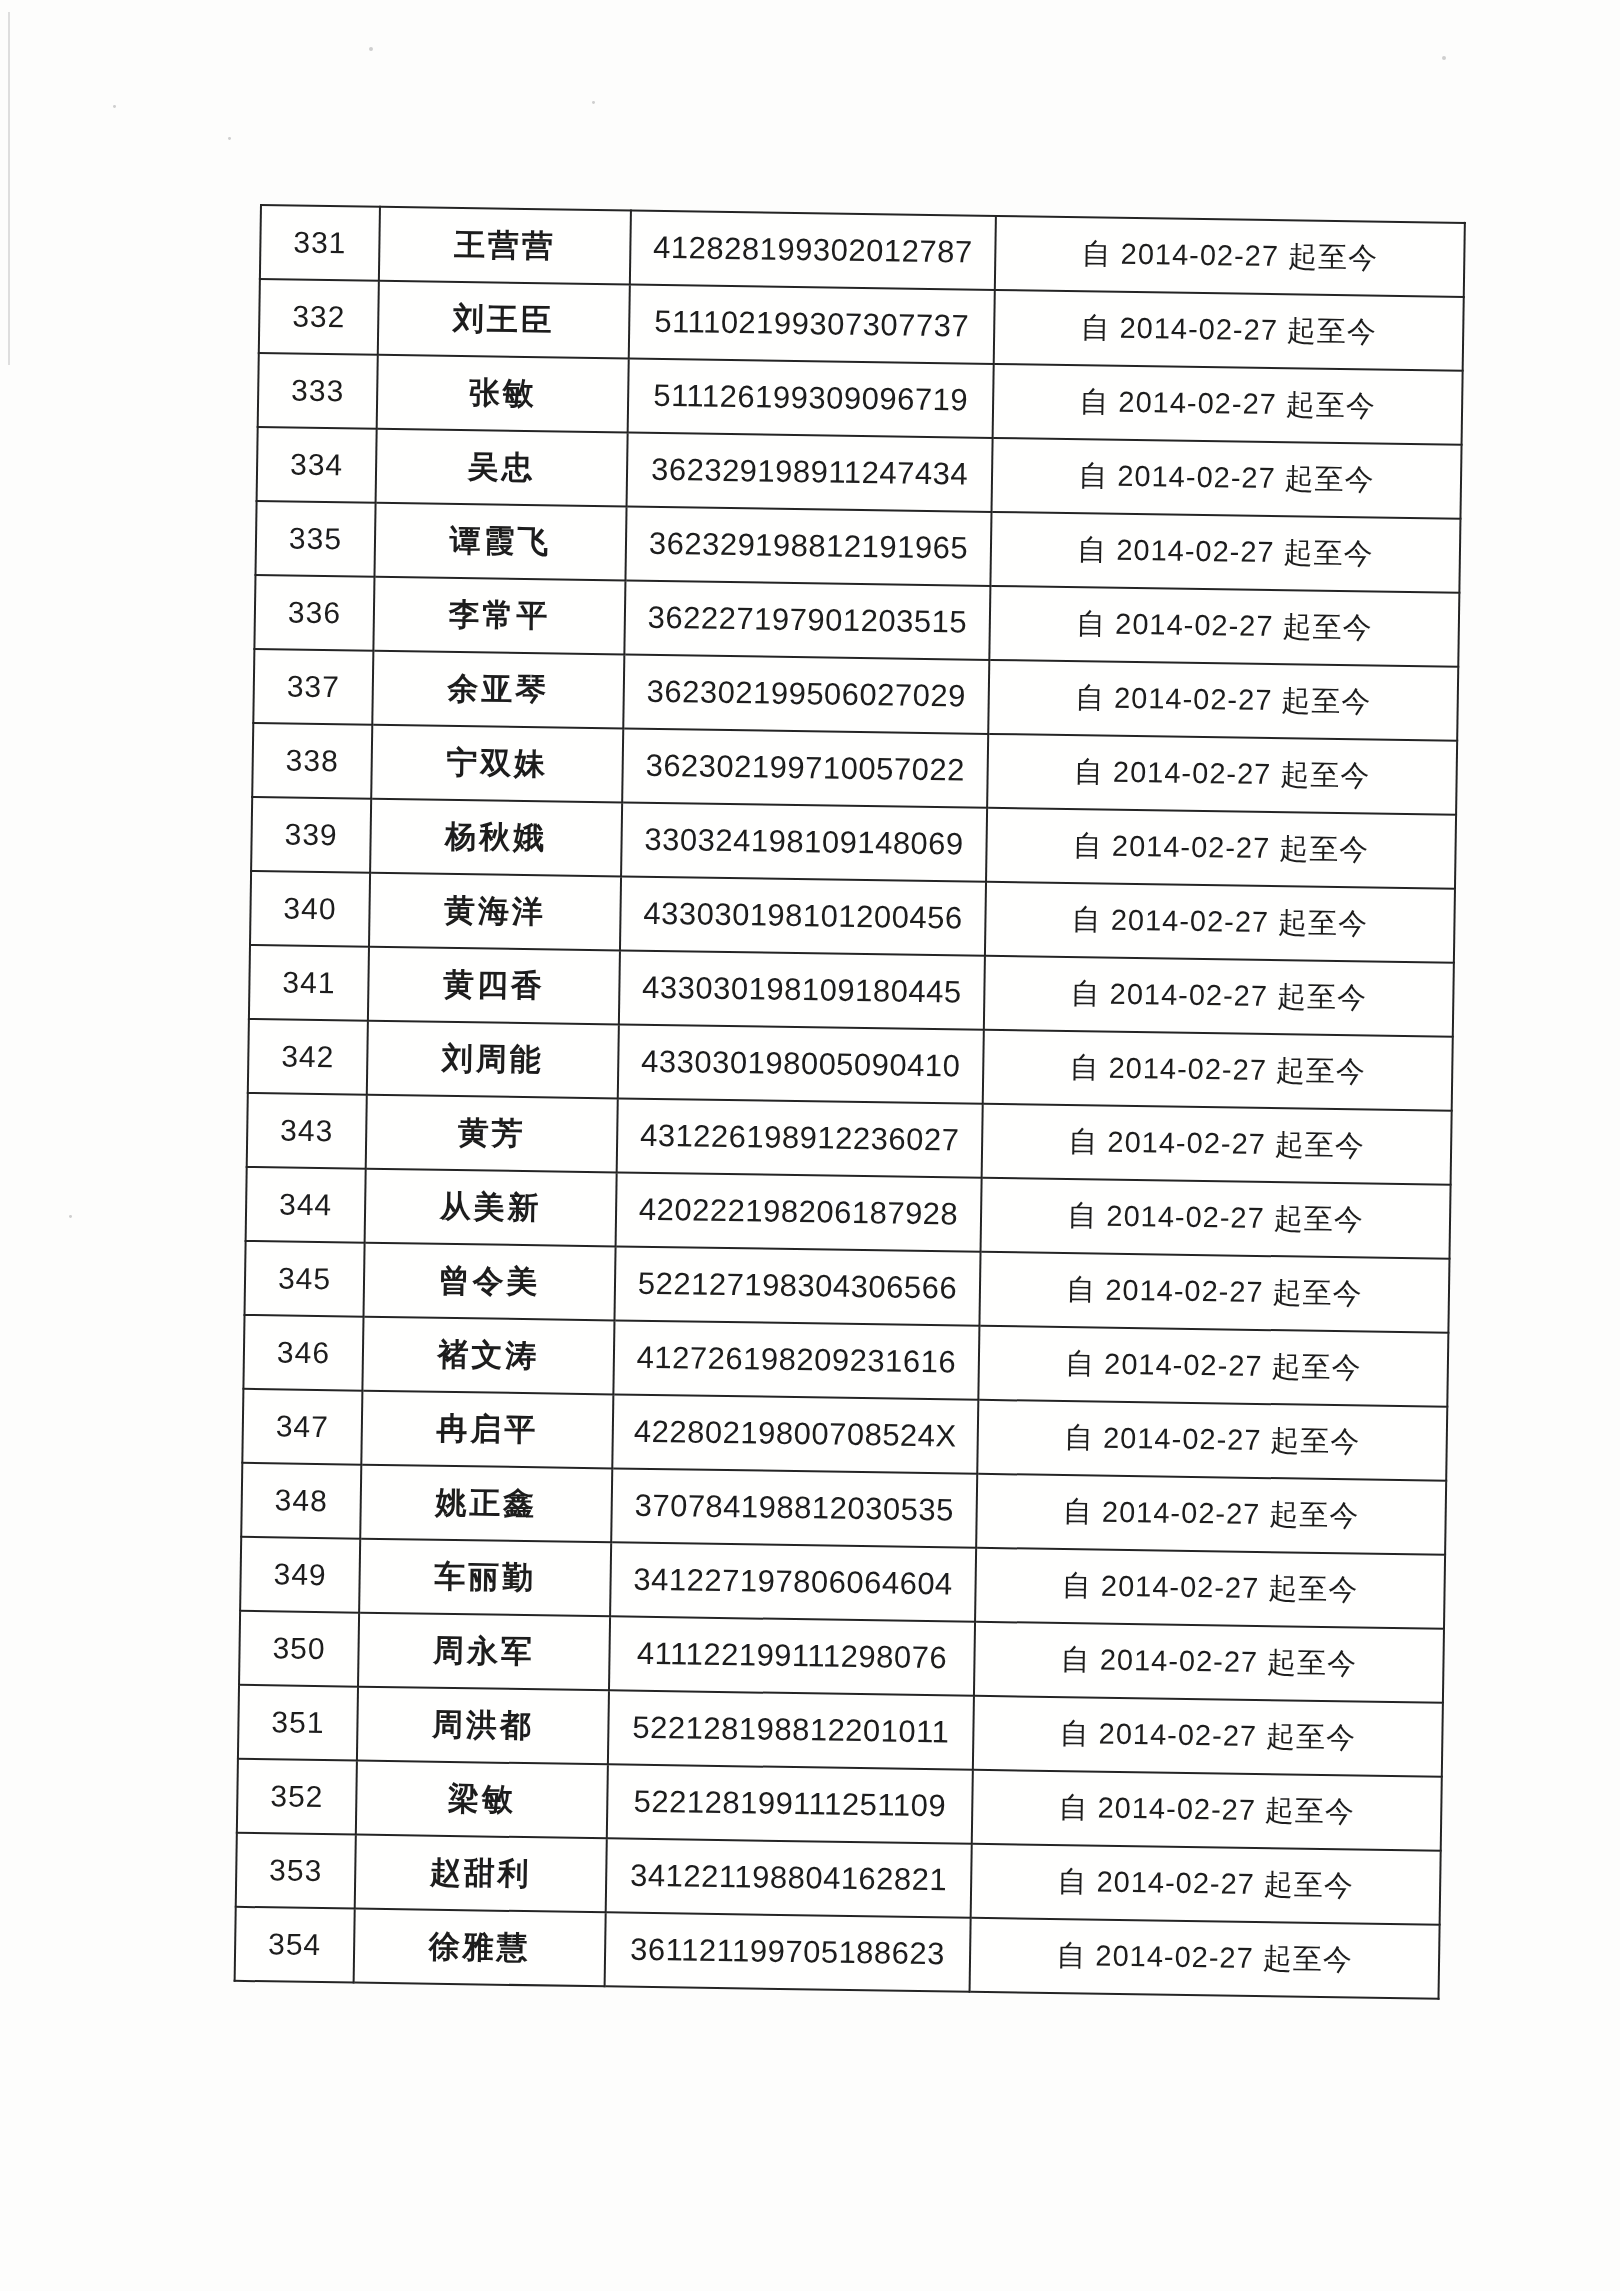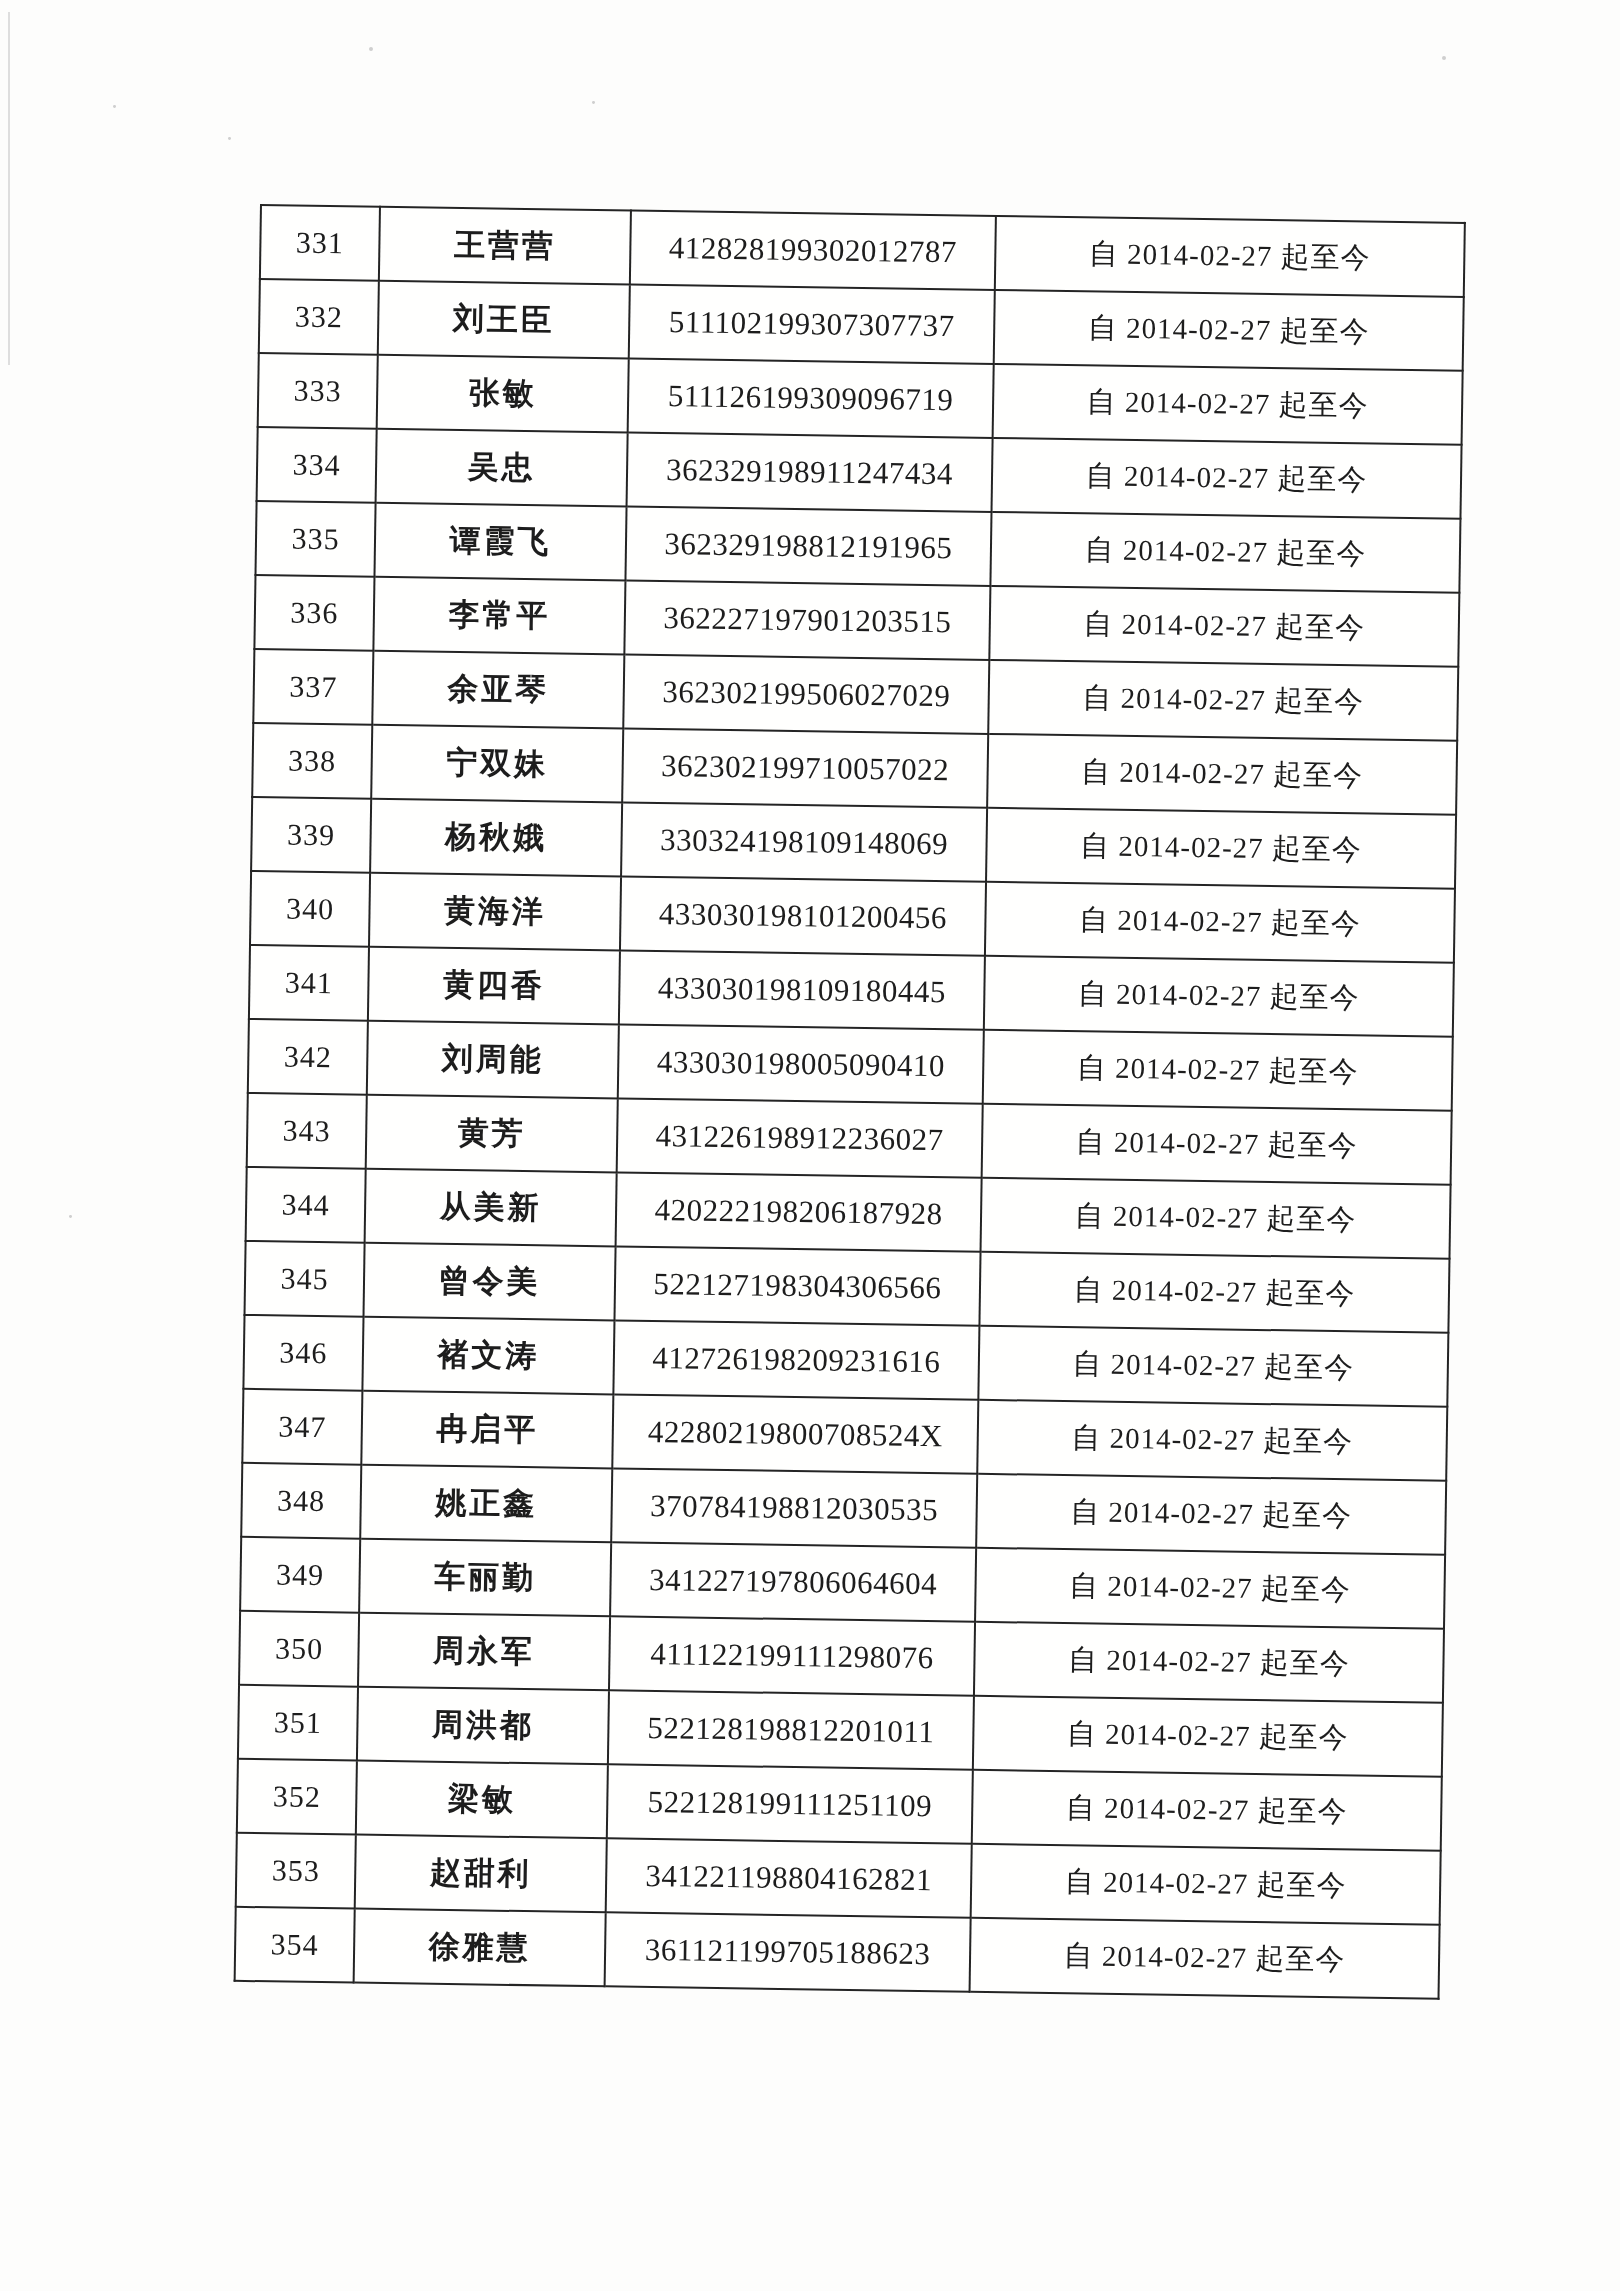--- a/index.html
+++ b/index.html
@@ -7,21 +7,21 @@
     padding: 0;
     background: #e8e8e8;
   }
   .page {
     position: relative;
     width: 1620px;
     height: 2292px;
     margin: 0 auto;
     background: #fdfdfc;
     overflow: hidden;
-    font-family: Liberation Serif, serif;
+    font-family: Liberation Sans, sans-serif;
     color: #1d1d1d;
   }
   
   .edge-line {
     position: absolute;
     left: 7.8px;
     top: 11.8px;
     width: 2px;
     height: 353px;
     background: #dedede;

